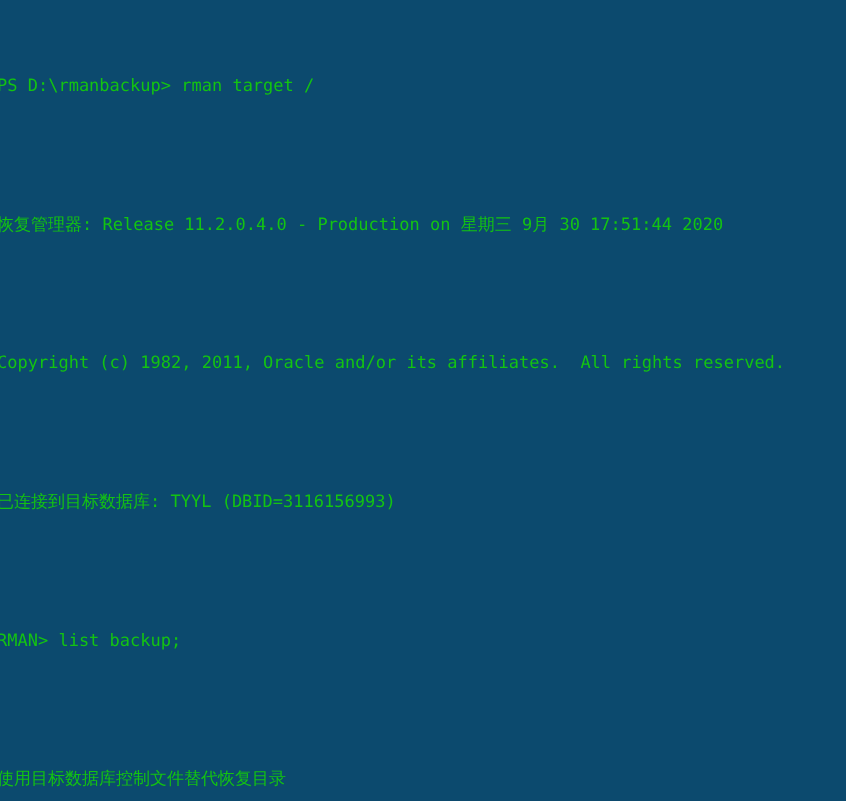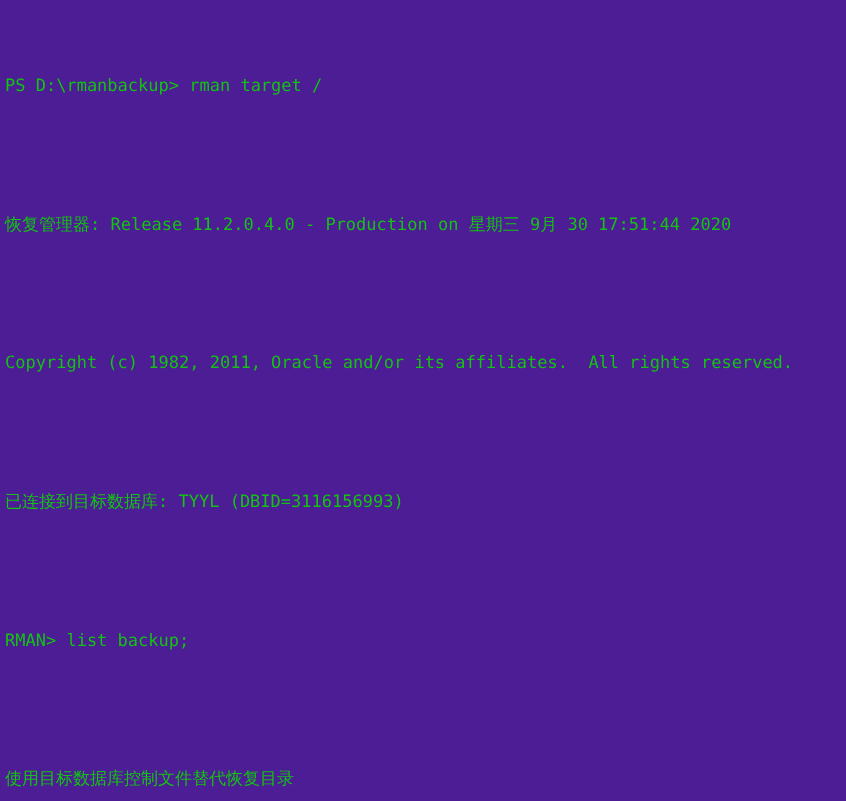--- a/index.html
+++ b/index.html
@@ -9,31 +9,31 @@
     background: #000000;
   }
   body {
     width: 846px;
     height: 801px;
     overflow: hidden;
   }
   #terminal {
     width: 846px;
     height: 801px;
-    background: #4c1d95;
+    background: #0c4a6e;
     color: #13C312;
     font-family: "DejaVu Sans Mono", "Liberation Mono", monospace;
     font-size: 17px;
     line-height: 23.1px;
     letter-spacing: 0px;
     white-space: pre;
     overflow: hidden;
     box-sizing: border-box;
     padding-top: 6px;
-    padding-left: 8px;
+    padding-left: 0px;
     text-rendering: geometricPrecision;
     -webkit-font-smoothing: none;
   }
   .line {
     display: block;
     height: 23.1px;
     white-space: pre;
     margin: 0;
     padding: 0;
     margin-left: -3px;

